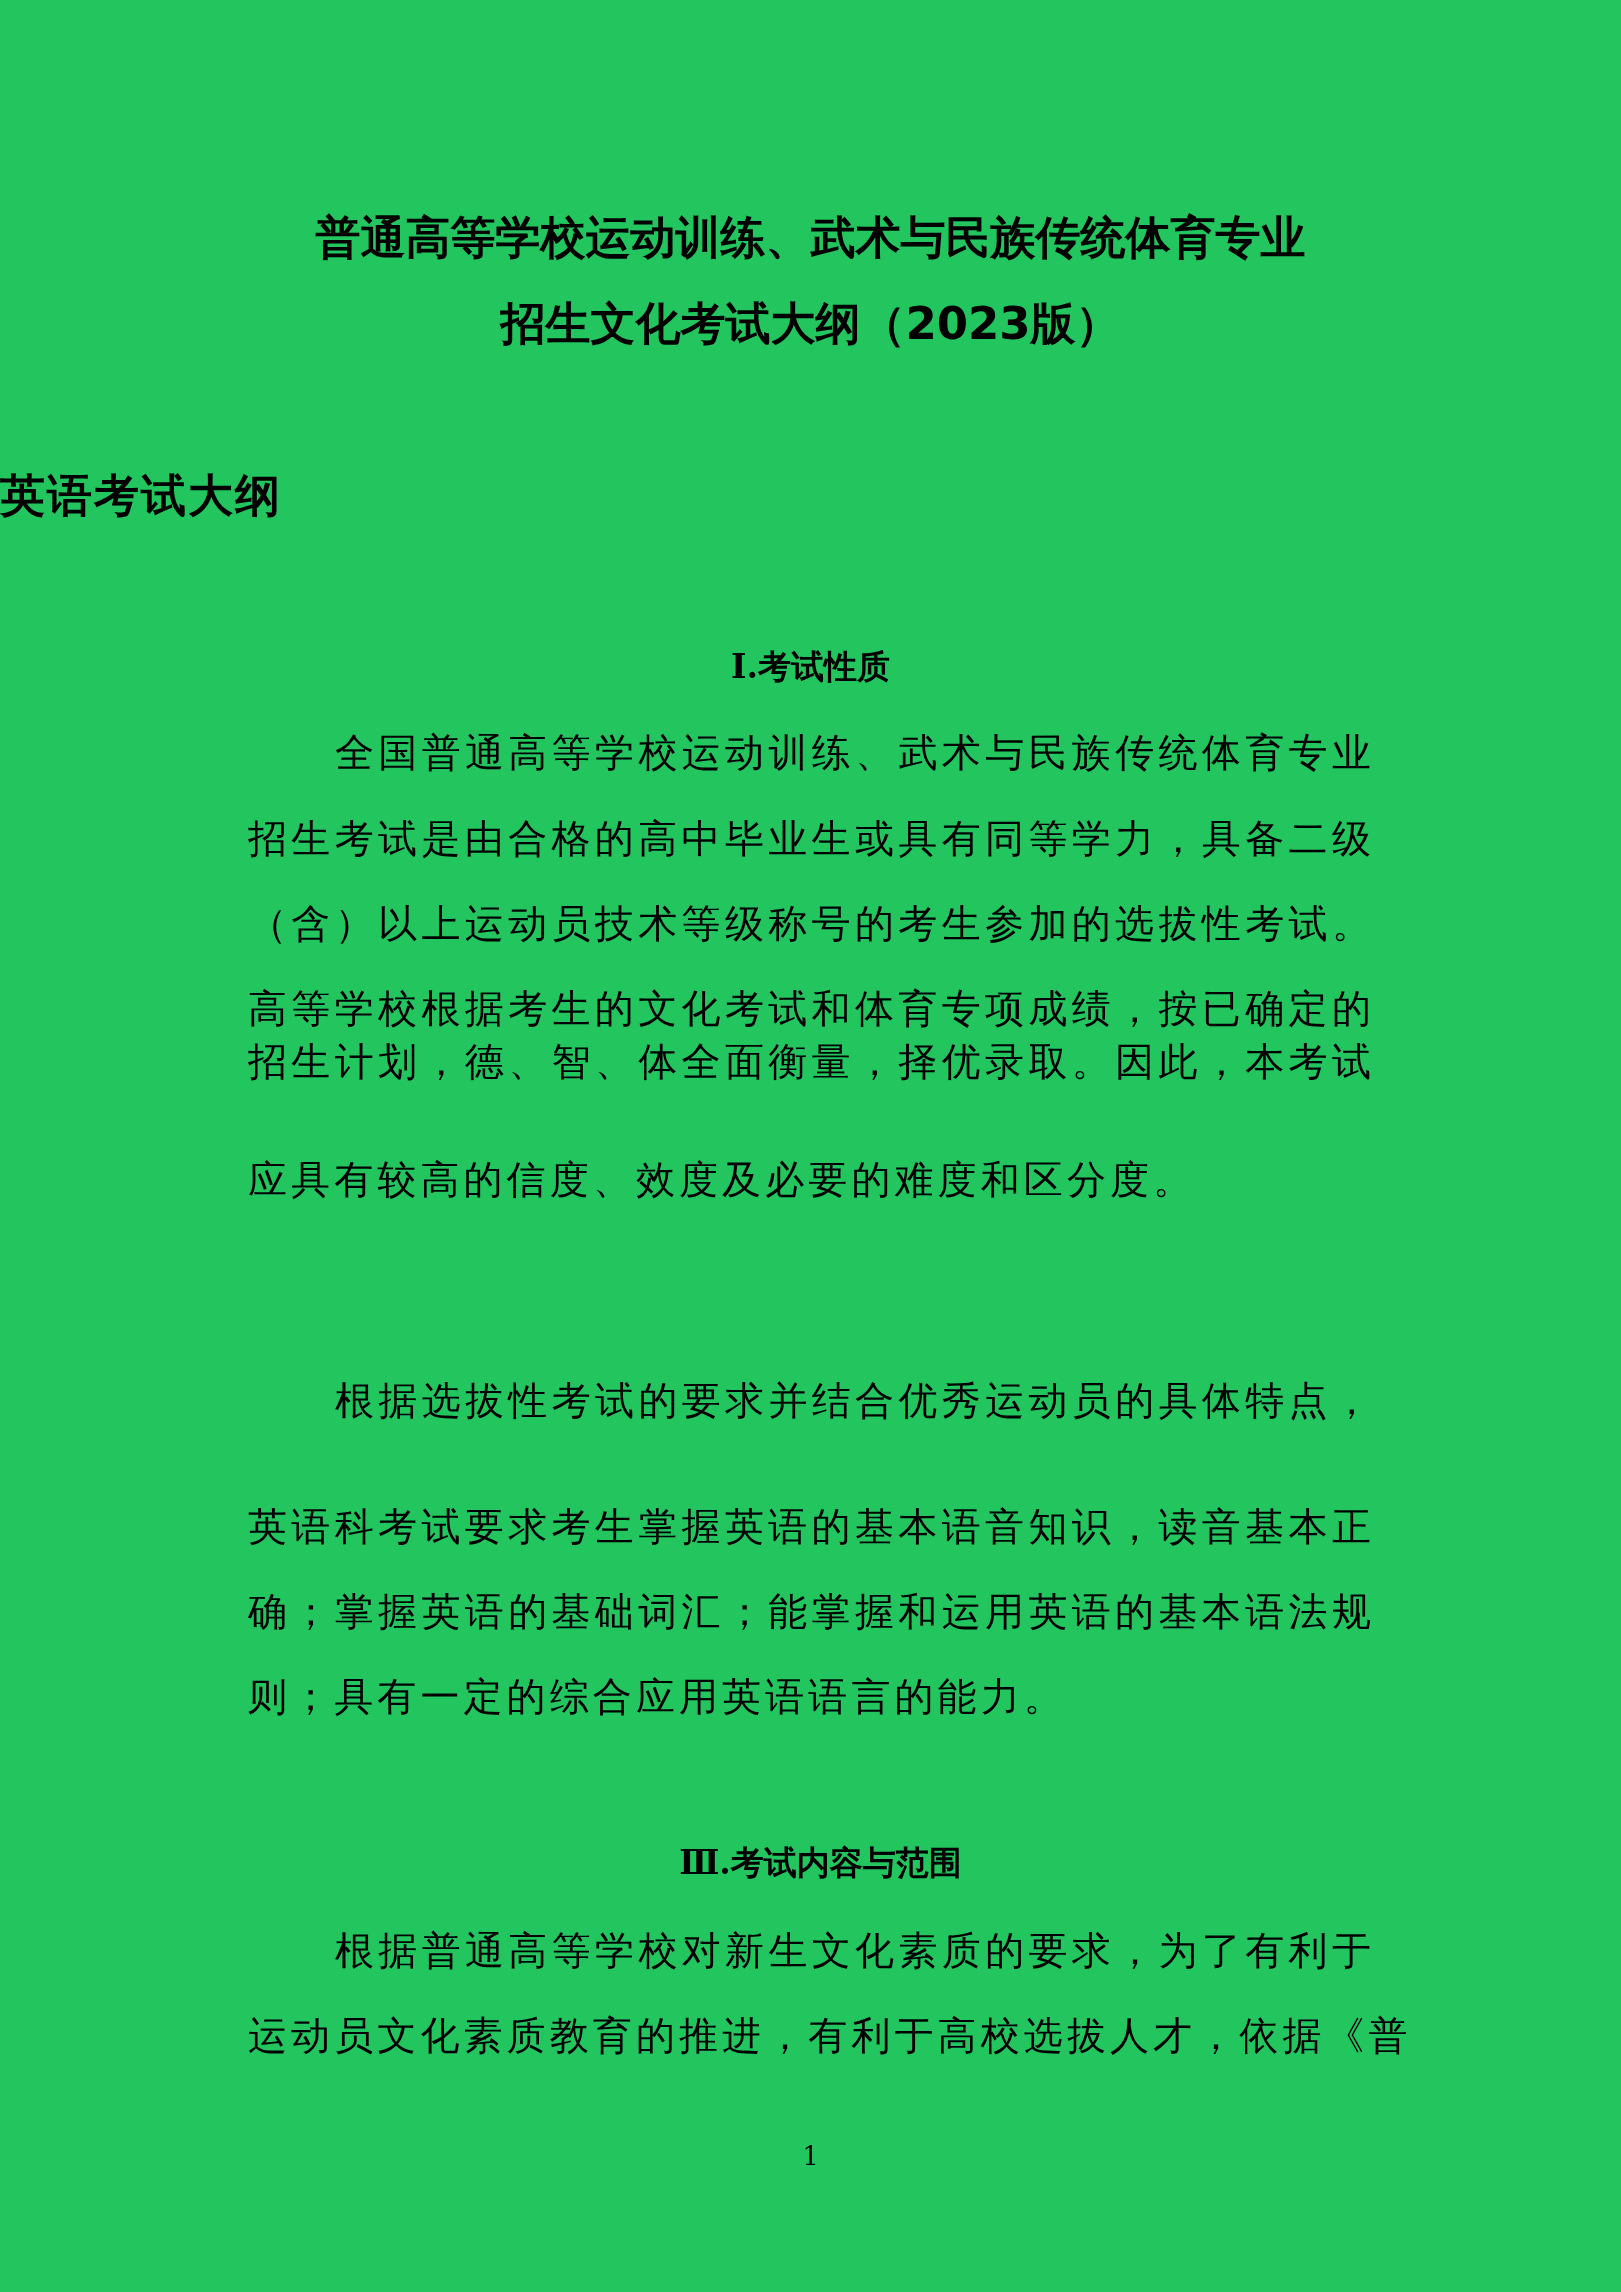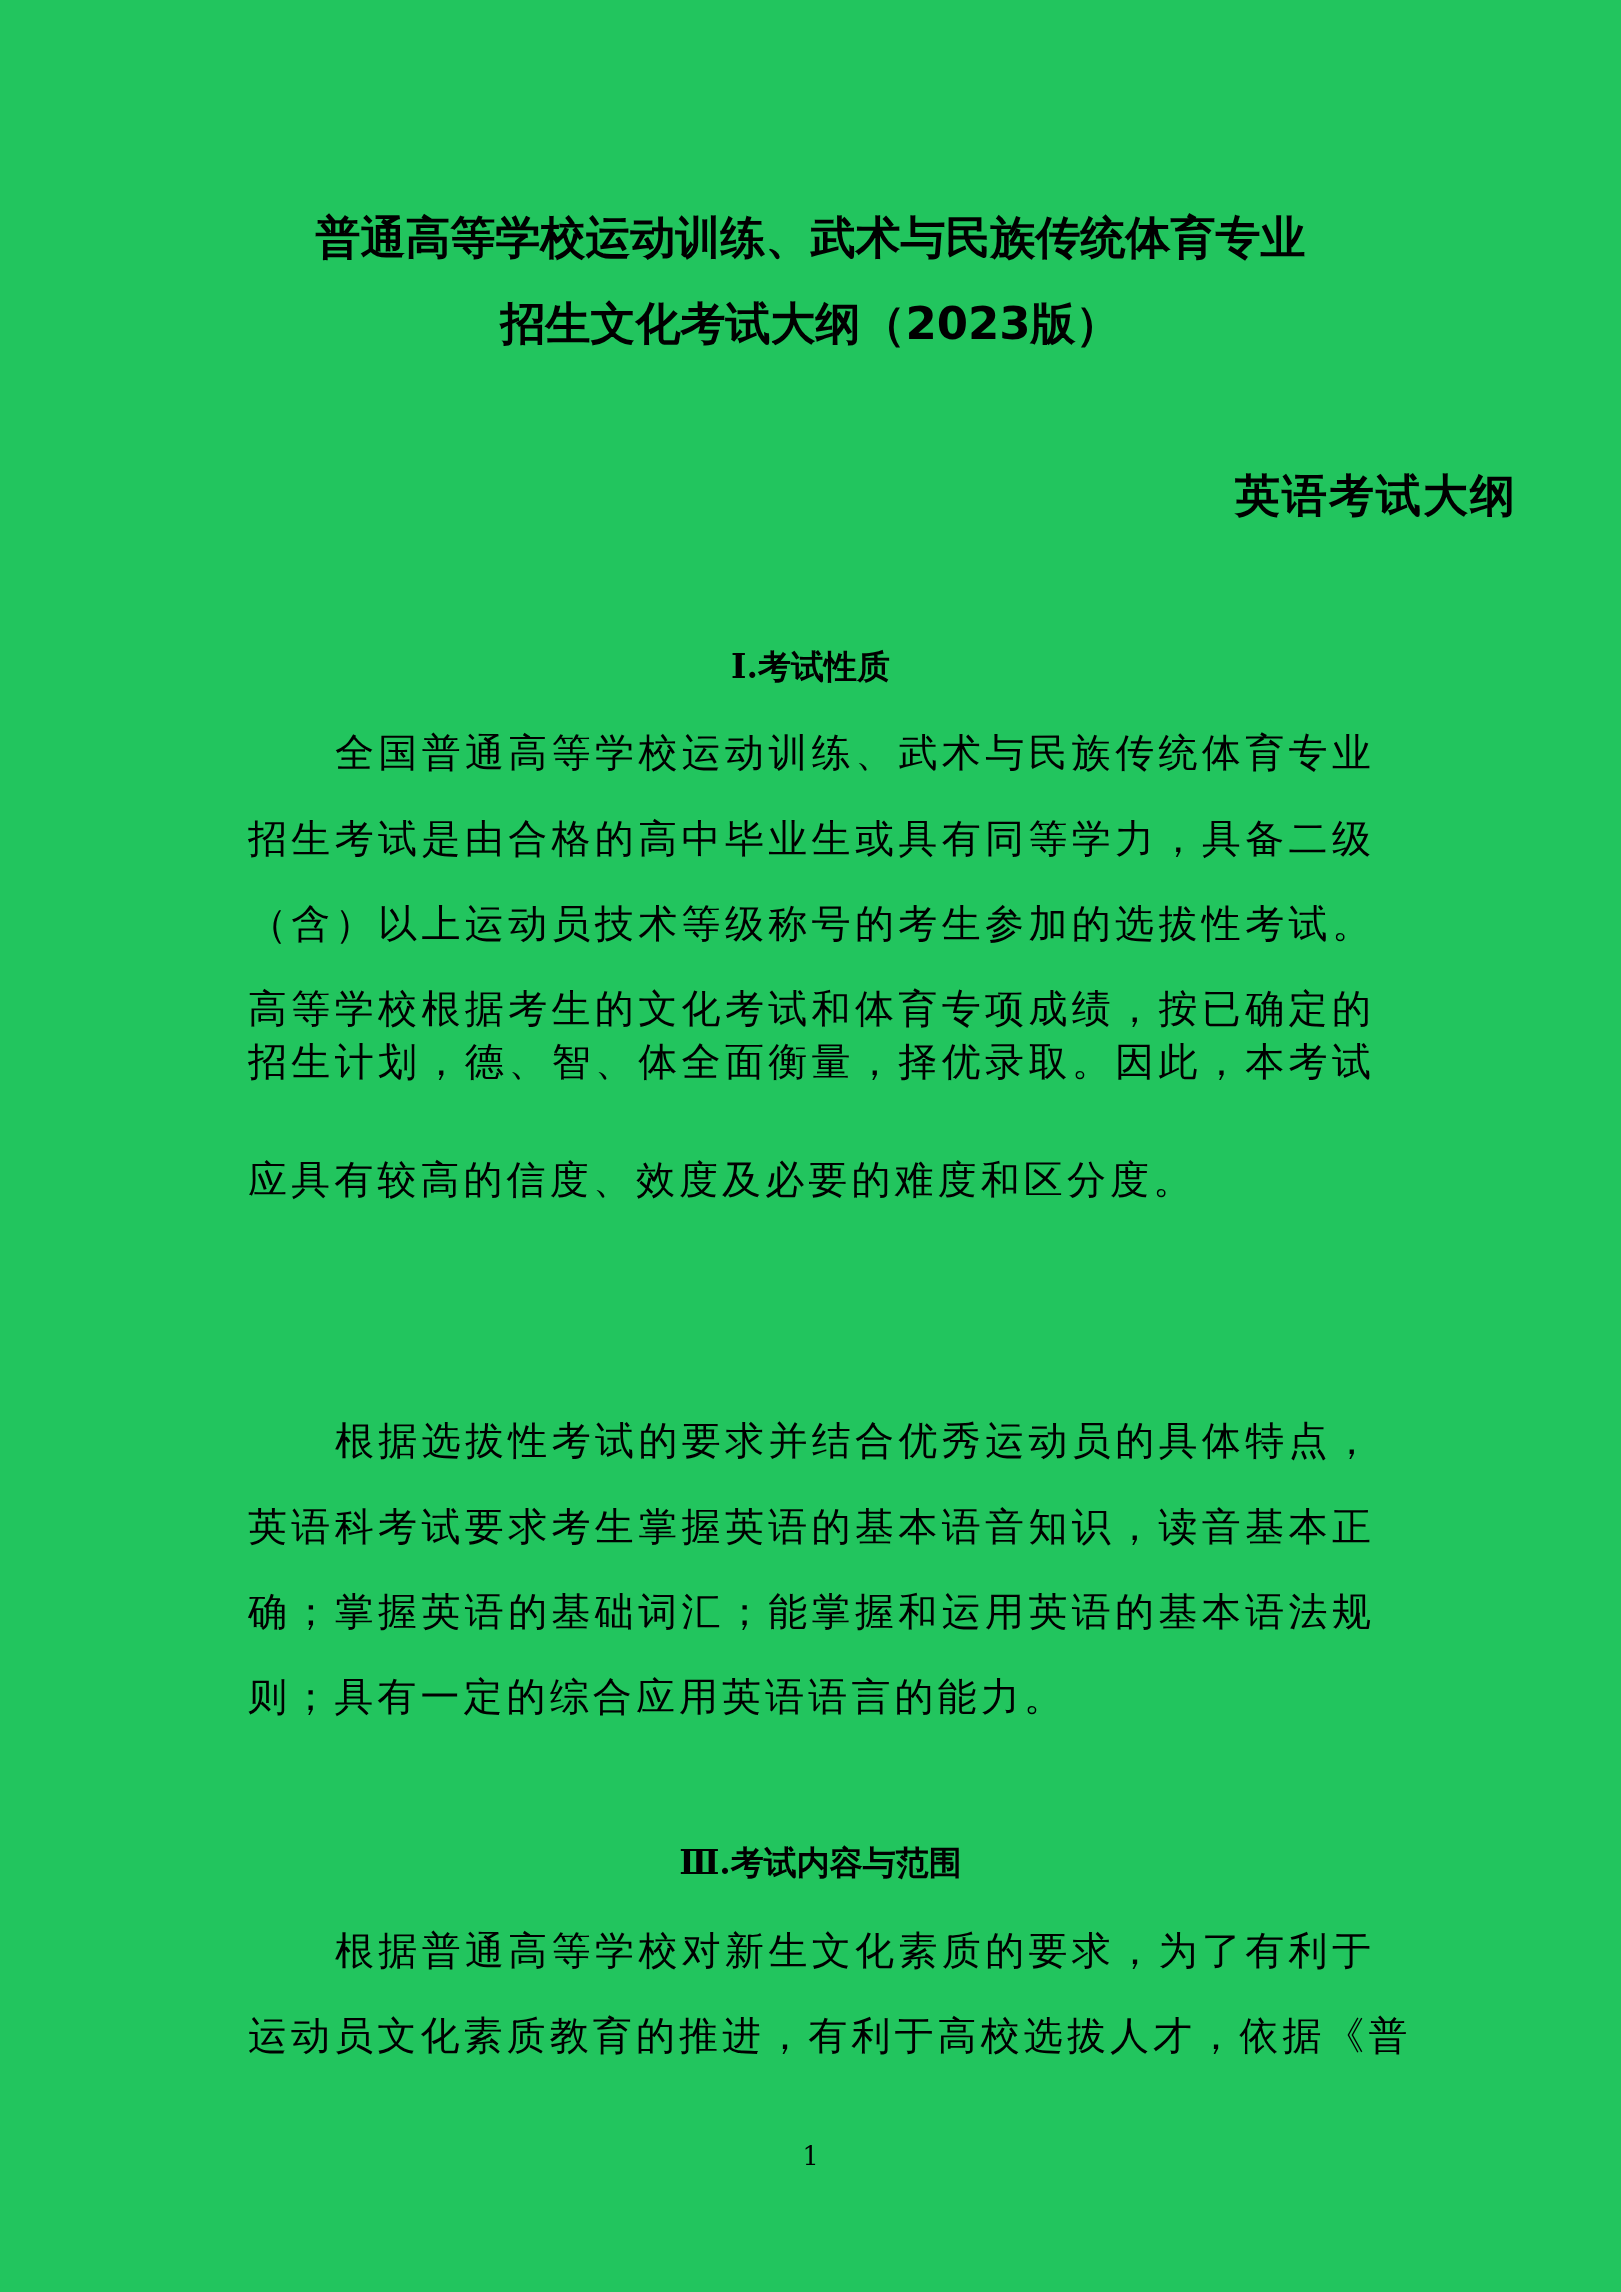--- a/index.html
+++ b/index.html
@@ -4,21 +4,21 @@
   <style>
     html, body { margin: 0; padding: 0; background: #ffffff; }
     body { width: 1621px; height: 2293px; position: relative; overflow: hidden; color: #000; }
     .page { position: absolute; left: 0; top: 0; width: 1621px; height: 2293px; background: #22c55e; }
     .title {
       position: absolute; left: 0; width: 1621px; text-align: center;
       font-family: "DejaVu Sans", "Liberation Sans", sans-serif; font-weight: bold;
       font-size: 45px; line-height: 59px; letter-spacing: 0px; white-space: nowrap;
     }
     .subtitle {
-      position: absolute; left: 0; width: 1517px; text-align: right;
+      position: absolute; left: 0; width: 1517px; text-align: left;
       font-family: "DejaVu Serif", "Liberation Serif", serif; font-weight: bold;
       font-size: 45px; line-height: 59px; letter-spacing: 2px;
     }
     .section-heading {
       position: absolute; left: 0; width: 1621px; text-align: center;
       font-family: "DejaVu Serif", "Liberation Serif", serif; font-weight: bold;
       font-size: 33px; line-height: 59px;
     }
     .body-line {
       position: absolute; left: 248px; width: 1127px;
@@ -44,21 +44,21 @@
   <div class="subtitle" style="top:466px;">英语考试大纲</div>
 
   <div class="section-heading" style="top:637px;">Ⅰ.考试性质</div>
   <div class="body-line indent" style="top:723px;">全国普通高等学校运动训练、武术与民族传统体育专业</div>
   <div class="body-line" style="top:809px;">招生考试是由合格的高中毕业生或具有同等学力，具备二级</div>
   <div class="body-line" style="top:894px;">（含）以上运动员技术等级称号的考生参加的选拔性考试。</div>
   <div class="body-line" style="top:979px;">高等学校根据考生的文化考试和体育专项成绩，按已确定的</div>
   <div class="body-line" style="top:1032px;">招生计划，德、智、体全面衡量，择优录取。因此，本考试</div>
   <div class="body-line last" style="top:1150px;">应具有较高的信度、效度及必要的难度和区分度。</div>
 
-  <div class="body-line indent" style="top:1411px;">根据选拔性考试的要求并结合优秀运动员的具体特点，</div>
+  <div class="body-line indent" style="top:1371px;">根据选拔性考试的要求并结合优秀运动员的具体特点，</div>
   <div class="body-line" style="top:1497px;">英语科考试要求考生掌握英语的基本语音知识，读音基本正</div>
   <div class="body-line" style="top:1582px;">确；掌握英语的基础词汇；能掌握和运用英语的基本语法规</div>
   <div class="body-line last" style="top:1667px;">则；具有一定的综合应用英语语言的能力。</div>
 
   <div class="section-heading" style="top:1833px;margin-left:10px;">Ⅲ.考试内容与范围</div>
   <div class="body-line indent" style="top:1921px;">根据普通高等学校对新生文化素质的要求，为了有利于</div>
   <div class="body-line" style="top:2006px;">运动员文化素质教育的推进，有利于高校选拔人才，依据《普</div>
 
   <div class="page-number">1</div>
 </div>

